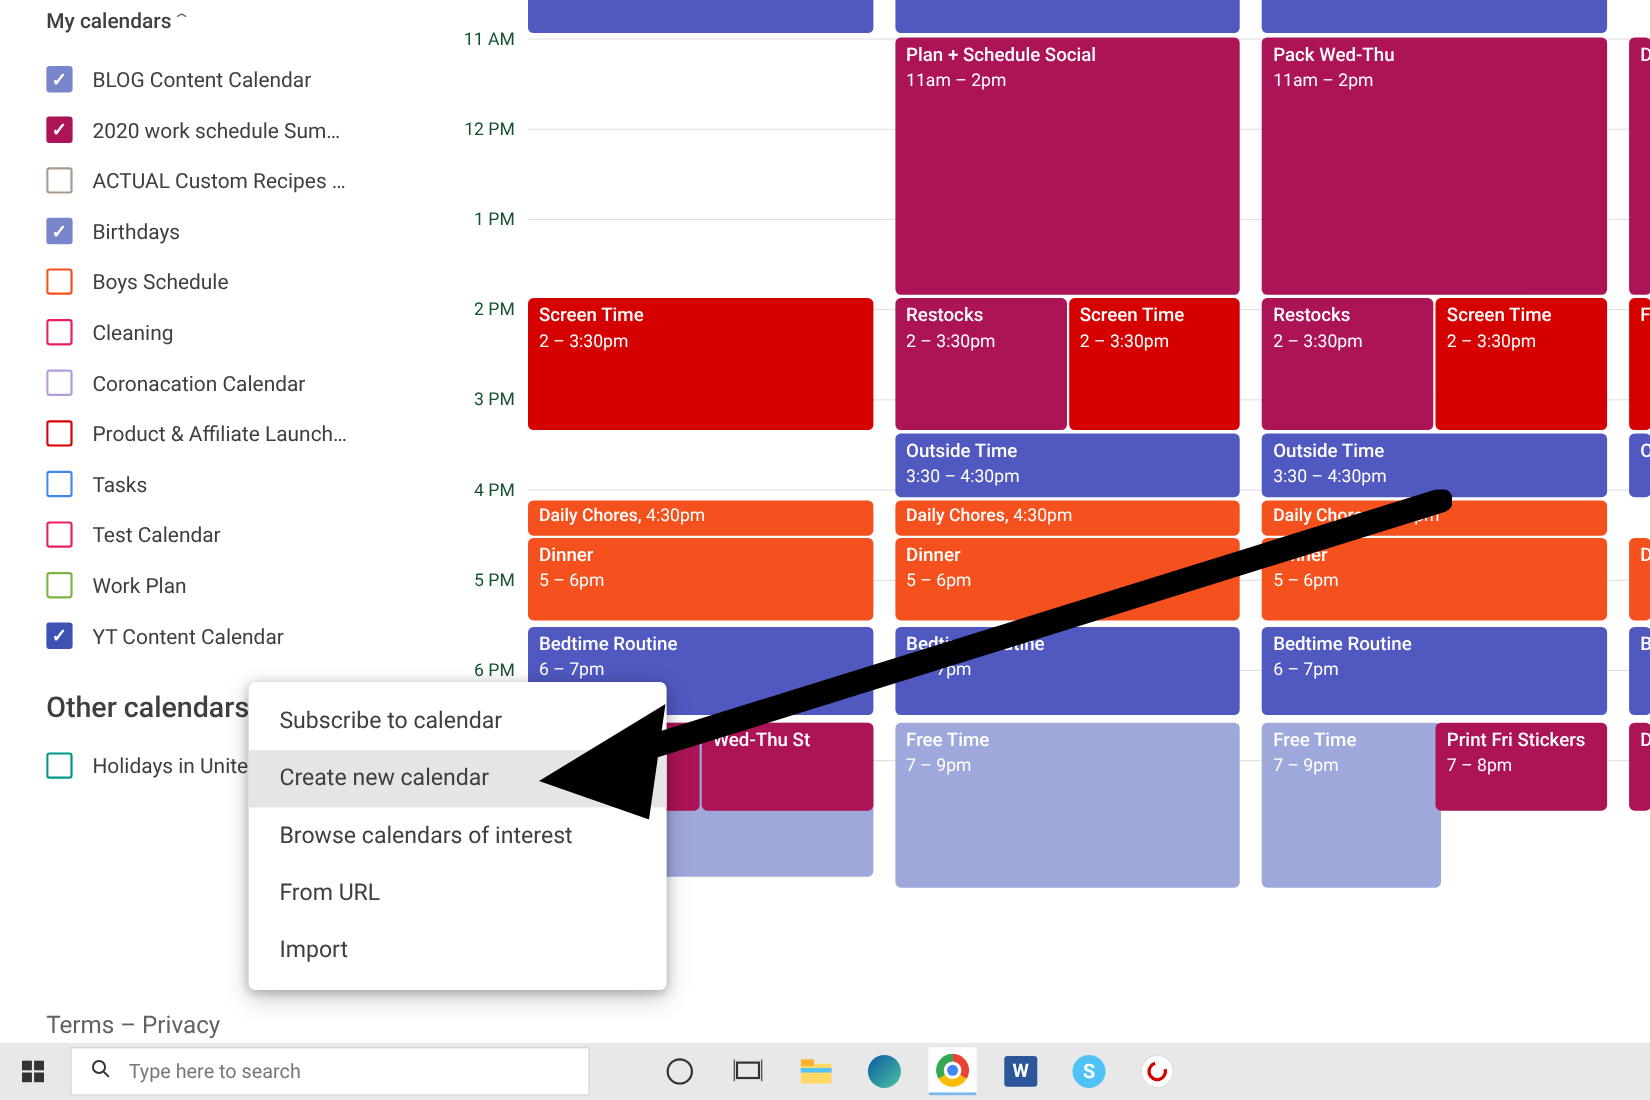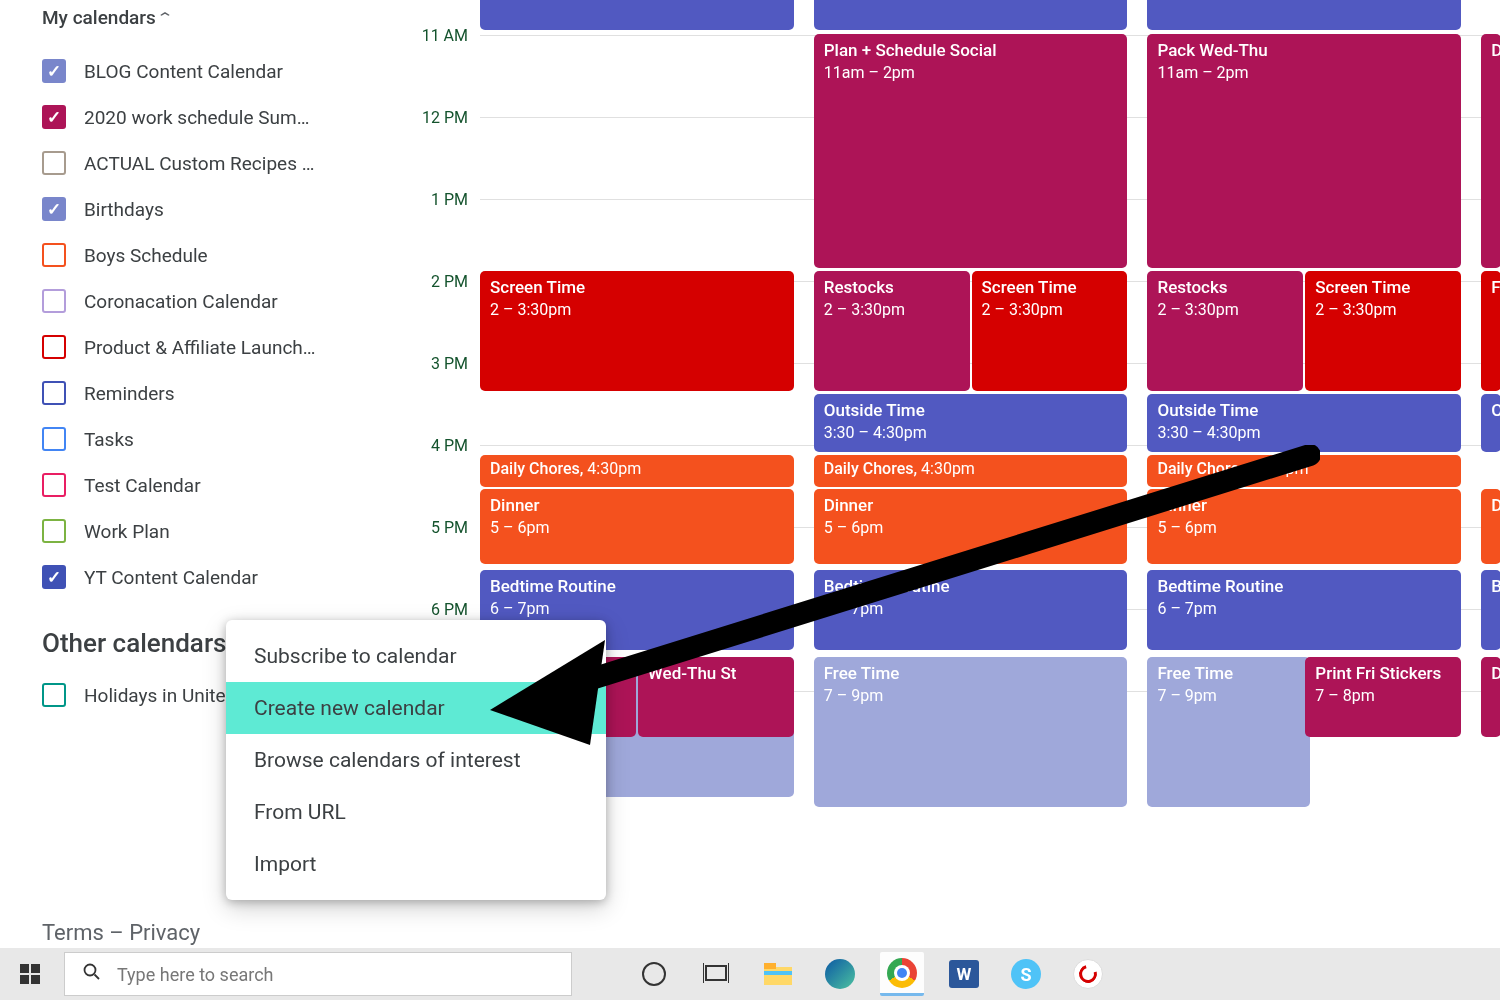--- a/index.html
+++ b/index.html
@@ -24,27 +24,27 @@
 
 .event { position: absolute; left: 0; right: 0; border-radius: 5px; padding: 5px 10px; color: #fff; font-size: 17px; line-height: 1.35; overflow: hidden; }
 .event .title { font-weight: 500; }
 .event .time { font-size: 16px; }
 .event.half-l { right: 50%; margin-right: 1px; }
 .event.half-r { left: 50%; margin-left: 1px; }
 .event.thin { padding: 3px 10px; font-size: 16px; }
 
 .popup { position: absolute; left: 226px; top: 620px; width: 380px; background: #fff; border-radius: 6px; box-shadow: 0 2px 10px rgba(0,0,0,0.25), 0 8px 24px rgba(0,0,0,0.18); padding: 10px 0; z-index: 50; }
 .popup-item { padding: 14px 28px; font-size: 21px; color: #3c4043; cursor: pointer; }
-.popup-item:hover, .popup-item.hov { background: #5eead4; }
+.popup-item:hover, .popup-item.hov { background: #e5e5e5; }
 
 .arrow { position: absolute; left: 490px; top: 445px; width: 830px; height: 300px; z-index: 60; pointer-events: none; }
 
 .taskbar { position: absolute; left: 0; right: 0; bottom: 0; height: 52px; background: #e8e8e8; display: flex; align-items: center; z-index: 40; }
 .start-btn { width: 60px; height: 52px; display: flex; align-items: center; justify-content: center; font-size: 20px; cursor: pointer; }
-.search-bar { width: 508px; height: 44px; background: #fff; border: 1px solid #ccc; display: flex; align-items: center; padding: 0 18px; gap: 16px; margin-left: 4px; }
+.search-bar { width: 472px; height: 44px; background: #fff; border: 1px solid #ccc; display: flex; align-items: center; padding: 0 18px; gap: 16px; margin-left: 4px; }
 .search-bar .mag { font-size: 19px; color: #333; }
 .search-bar .ph { font-size: 18px; color: #777; }
 .task-icons { display: flex; align-items: center; gap: 18px; margin-left: 60px; }
 .task-icon { width: 44px; height: 44px; display: flex; align-items: center; justify-content: center; font-size: 26px; cursor: pointer; border-radius: 2px; }
 .task-icon.active { background: #fdfdfd; border-bottom: 3px solid #76b9ed; }
 
 .circle-icon { width: 30px; height: 30px; border-radius: 50%; }
 </style>
 </head>
 <body>
@@ -69,30 +69,30 @@
       </div>
       <div class="cal-item">
         <div class="checkbox" style="background: rgb(121, 134, 203);">✓</div>
         <span class="label">Birthdays</span>
       </div>
       <div class="cal-item">
         <div class="checkbox unchecked" style="border-color: rgb(244, 81, 30);"></div>
         <span class="label">Boys Schedule</span>
       </div>
       <div class="cal-item">
+        <div class="checkbox unchecked" style="border-color: rgb(233, 30, 99);"></div>
+        <span class="label">Cleaning</span>
+      </div>
+      <div class="cal-item">
         <div class="checkbox unchecked" style="border-color: rgb(179, 157, 219);"></div>
         <span class="label">Coronacation Calendar</span>
       </div>
       <div class="cal-item">
         <div class="checkbox unchecked" style="border-color: rgb(213, 0, 0);"></div>
         <span class="label">Product &amp; Affiliate Launch…</span>
-      </div>
-      <div class="cal-item">
-        <div class="checkbox unchecked" style="border-color: rgb(63, 81, 181);"></div>
-        <span class="label">Reminders</span>
       </div>
       <div class="cal-item">
         <div class="checkbox unchecked" style="border-color: rgb(66, 133, 244);"></div>
         <span class="label">Tasks</span>
       </div>
       <div class="cal-item">
         <div class="checkbox unchecked" style="border-color: rgb(233, 30, 99);"></div>
         <span class="label">Test Calendar</span>
       </div>
       <div class="cal-item">

